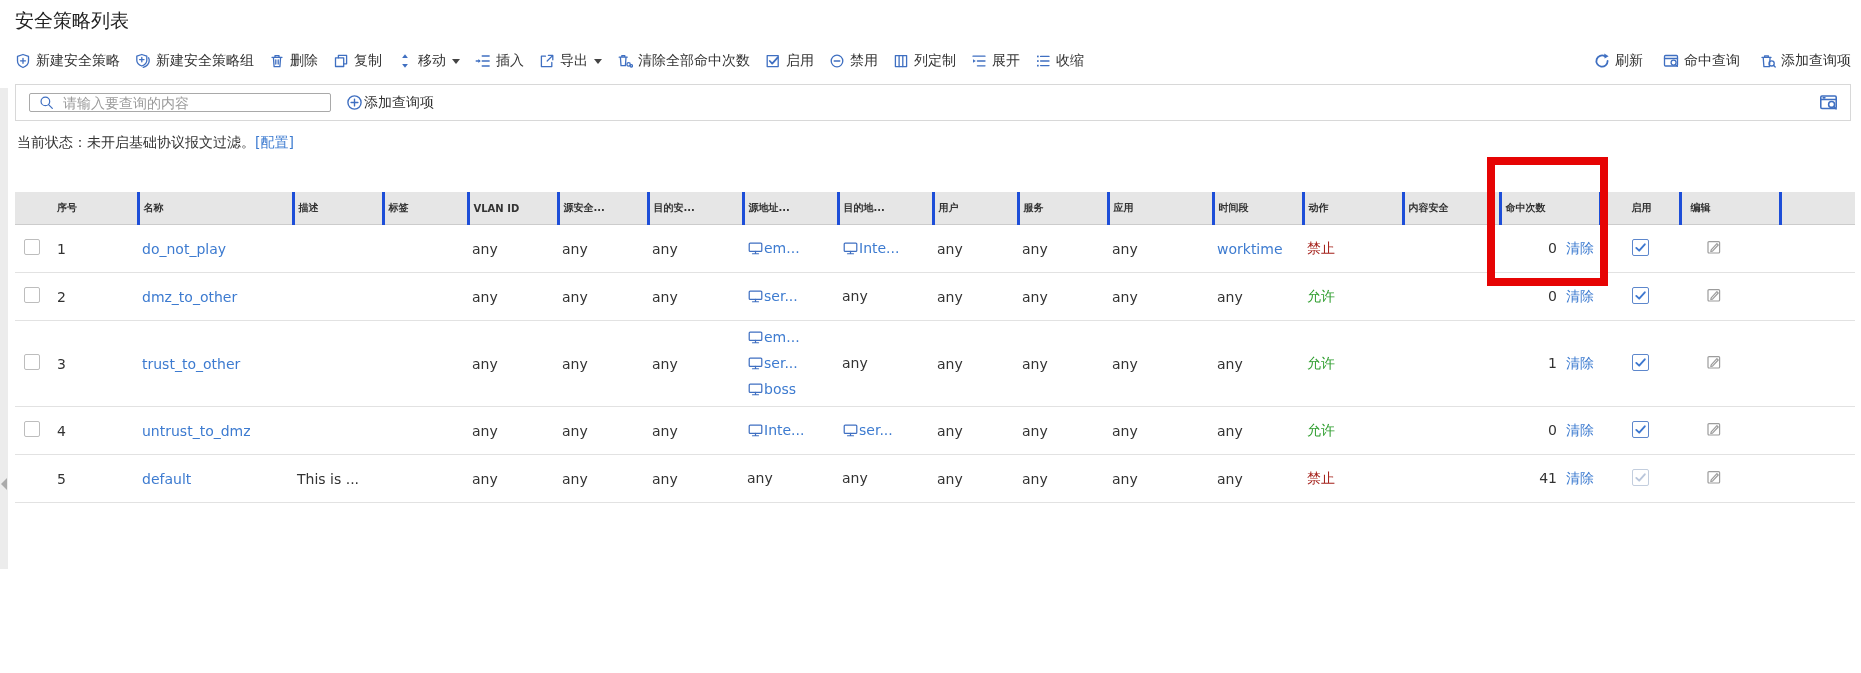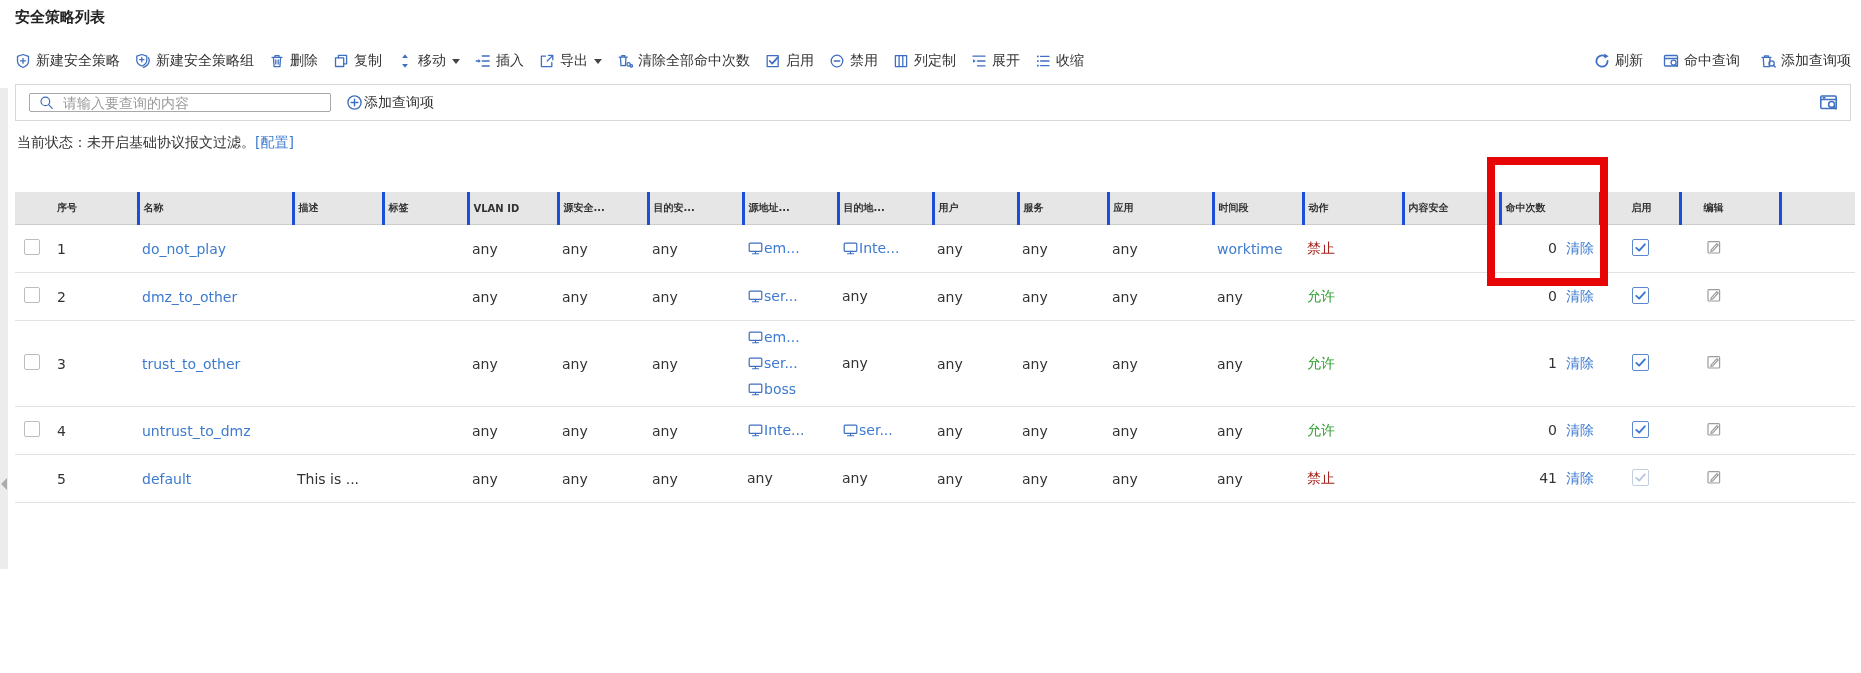--- a/index.html
+++ b/index.html
@@ -5,21 +5,21 @@
   html,body{margin:0;padding:0}
   body{
     width:1861px;height:673px;position:relative;overflow:hidden;
     background:#fff;color:#333;
     font-family:"DejaVu Sans","Liberation Sans",sans-serif;font-size:14px;
   }
   .icon{display:inline-block;width:16px;height:16px;flex:none}
   .icon svg{display:block;width:100%;height:100%;fill:none;stroke:#3f6fc1;stroke-width:1.3;stroke-linecap:round;stroke-linejoin:round}
   .link{color:#3d7bd0;text-decoration:none;cursor:pointer}
 
-  .page-title{position:absolute;left:15px;top:8px;font-size:15px;font-weight:bold;color:#222}
+  .page-title{position:absolute;left:15px;top:8px;font-size:19px;font-weight:normal;color:#222}
 
   .toolbar{position:absolute;left:15px;right:10px;top:44px;height:34px;display:flex;align-items:center}
   .tb-item{display:flex;align-items:center;gap:5px;margin-right:15px;cursor:pointer;white-space:nowrap}
   .caret{width:0;height:0;border-left:4px solid transparent;border-right:4px solid transparent;border-top:5px solid #444;margin-left:1px}
   .tb-right{margin-left:auto;display:flex;align-items:flex-start}
   .tb-right .tb-item{margin-right:0;margin-left:20px}
 
   .searchbar{position:absolute;left:15px;right:10px;top:84px;height:37px;border:1px solid #d8d8d8;background:#fff;display:flex;align-items:center;box-sizing:border-box}
   .search-wrap{margin-left:13px;width:302px;height:19px;border:1px solid #a9a9a9;border-radius:2px;display:flex;align-items:center;background:#fff;box-sizing:border-box}
   .search-wrap .icon{width:15px;height:15px;margin:0 7px 0 9px}
@@ -39,21 +39,21 @@
   tbody tr{height:48px}
   .addr-stack{display:flex;flex-direction:column;gap:1px}
   .addr{display:flex;align-items:center;line-height:25px}
   .addr .icon{width:17px;height:15px}
   .deny{color:#a5231d}
   .allow{color:#2f9e2f}
   td.hits-cell{text-align:right;padding-right:6px}
   td.hits-cell .num{margin-right:9px}
   th.h-enable,{padding-left:30px}
   th.h-enable{padding-left:30px}
-  th.h-edit{padding-left:22px}
+  th.h-edit{padding-left:9px}
   .en-cb{display:inline-block;width:15px;height:15px;border:1px solid #5d87cc;border-radius:2px;background:#fff;margin-left:28px;cursor:pointer}
   .en-cb svg{display:block;width:100%;height:100%;fill:none;stroke:#3e78d0;stroke-width:2;stroke-linecap:round;stroke-linejoin:round}
   .en-cb.dis{border-color:#c3cede}
   .en-cb.dis svg{stroke:#b9c6db}
   .sel-cb{display:inline-block;width:14px;height:14px;border:1px solid #bdbdbd;border-radius:2px;background:#fff;margin-left:5px;cursor:pointer}
   .edit-ic{display:inline-block;width:16px;height:16px;margin-left:22px;cursor:pointer}
   .edit-ic svg{display:block;width:100%;height:100%;fill:none;stroke:#9c9c9c;stroke-width:1.2;stroke-linecap:round;stroke-linejoin:round}
 
   .highlight-box{position:absolute;left:1487px;top:157px;width:121px;height:129px;border:8px solid #e60404;box-sizing:border-box;pointer-events:none;z-index:9}
 

